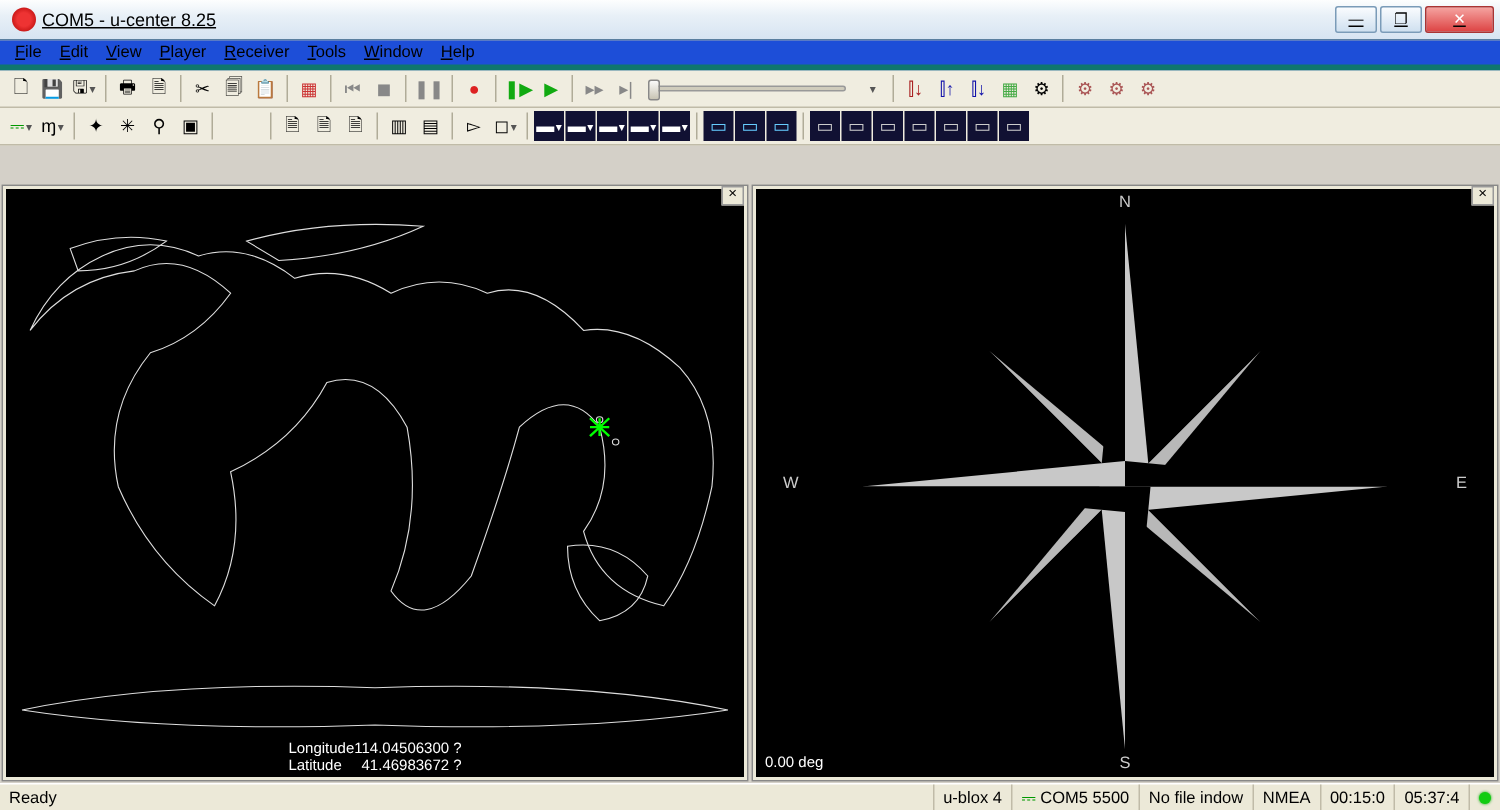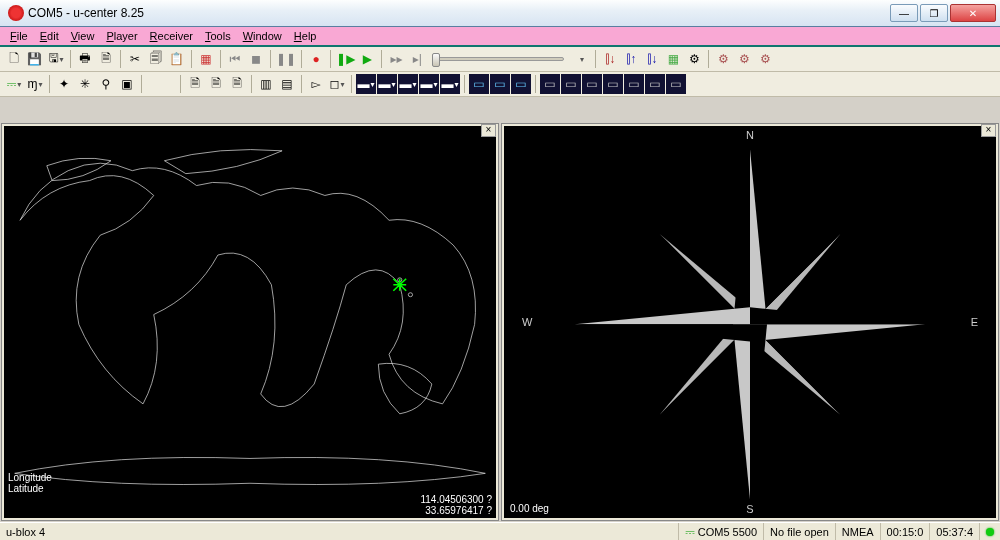--- a/index.html
+++ b/index.html
@@ -1,42 +1,42 @@
 <!DOCTYPE html>
 <html><head>
 <meta charset="utf-8">
 <style>
 * { box-sizing: border-box; margin: 0; padding: 0; }
 body { width: 1000px; height: 540px; font: 11px "Segoe UI", Tahoma, sans-serif; background: #d4d0c8; overflow: hidden; }
 
-.titlebar { height: 27px; background: linear-gradient(#fdfefe,#e8f0f7 40%,#d7e4f2); border-bottom: 1px solid #5a7fa0; display: flex; align-items: center; padding: 0 4px; }
+.titlebar { height: 27px; background: linear-gradient(#fdfefe,#e8f0f7 40%,#d7e4f2); border-bottom: 1px solid #5a7fa0; display: flex; align-items: center; padding: 0 4px; text-decoration: underline; }
 .titlebar .app-icon { width: 16px; height: 16px; margin: 0 4px; background: radial-gradient(circle,#e33 40%,#a00); border-radius: 50%; }
 .titlebar .title { flex: 1; color: #000; font-size: 12px; }
 .win-btns { display: flex; gap: 2px; }
 .win-btn { width: 28px; height: 18px; border: 1px solid #7a9bb8; border-radius: 2px; display: flex; align-items: center; justify-content: center; font-size: 10px; background: linear-gradient(#fafcfe,#cfe0f0); }
 .win-btn.close { width: 46px; background: linear-gradient(#f5a3a0,#d44); color: #fff; border-color: #a33; }
 
-.menubar { height: 20px; background: #f9a8d4; display: flex; align-items: center; padding: 0 4px; border-bottom: 2px solid #0f766e; }
+.menubar { height: 20px; background: #1d4ed8; display: flex; align-items: center; padding: 0 4px; border-bottom: 4px solid #0f766e; }
 .menu-item { padding: 2px 6px; cursor: default; }
 .menu-item u { text-decoration: underline; }
 
 .toolbar { height: 25px; background: #f0ede0; border-bottom: 1px solid #c0bba8; display: flex; align-items: center; padding: 1px 4px; gap: 1px; }
 .tb-btn { min-width: 20px; height: 20px; display: flex; align-items: center; justify-content: center; border: 1px solid transparent; font-size: 12px; }
 .tb-sep { width: 1px; height: 18px; background: #b0ac98; margin: 0 3px; }
 .dd { font-size: 8px; color: #555; margin-left: 1px; }
 
 .slider-track { width: 130px; height: 4px; background: #d0ccbc; border: 1px solid #999; border-radius: 2px; position: relative; margin: 0 6px; }
 .slider-thumb { position: absolute; left: -3px; top: -5px; width: 8px; height: 14px; background: linear-gradient(#fafafa,#c8c4b4); border: 1px solid #888; border-radius: 2px; }
 
 .panels { position: absolute; top: 122px; bottom: 18px; left: 0; right: 0; display: flex; }
 .panel { flex: 1; margin: 1px; border: 1px solid #888; background: #ece9d8; display: flex; flex-direction: column; position: relative; }
 .panel-close { position: absolute; right: 2px; top: 0; width: 15px; height: 13px; background: #ece9d8; border: 1px solid #999; font-size: 10px; text-align:center; line-height: 10px; z-index: 5;}
 .panel-body { flex: 1; background: #000; position: relative; overflow: hidden; margin: 2px; }
 
-.map-info { position: absolute; bottom: 2px; left: 4px; right: 4px; display: flex; justify-content: center; color: #fff; font: 10px Arial; flex-direction: column; }
+.map-info { position: absolute; bottom: 2px; left: 4px; right: 4px; display: flex; justify-content: center; color: #fff; font: 10px Arial; }
 .map-info .right { text-align: right; }
 
 .compass-label { position: absolute; color: #ccc; font: 11px Arial; }
 .compass-deg { position: absolute; bottom: 4px; left: 6px; color: #fff; font: 10px Arial; }
 
 .statusbar { position: absolute; bottom: 0; left: 0; right: 0; height: 18px; background: #ece9d8; border-top: 1px solid #fff; display: flex; align-items: center; font-size: 11px; }
 .sb-cell { padding: 0 6px; border-left: 1px solid #c0bba8; height: 100%; display: flex; align-items: center; gap: 3px; }
 .sb-cell:first-child { border-left: none; flex: 1; }
 
 .led { width: 8px; height: 8px; border-radius: 50%; background: #1c1; box-shadow: 0 0 2px #0a0; }
@@ -175,21 +175,21 @@
             <path d="M370,160 l-6,-6 M370,160 l6,-6 M370,160 l-6,6 M370,160 l6,6 M370,154 v12 M364,160 h12"></path>
           </g>
       </svg>
       <div class="map-info">
         <div>
           <div>Longitude</div>
           <div>Latitude</div>
         </div>
         <div class="right">
           <div>114.04506300 ?</div>
-          <div>33.65976417 ?</div>
+          <div>41.46983672 ?</div>
         </div>
       </div>
     </div>
   </div>
 
   <div class="panel">
     <div class="panel-close">×</div>
     <div class="panel-body">
       <svg width="100%" height="100%" viewBox="0 0 520 395">
         <g transform="translate(260,200)">
@@ -221,25 +221,26 @@
       <div class="compass-label" style="right:18px;top:50%;transform:translateY(-50%)">E</div>
       <div class="compass-label" style="left:50%;bottom:3px;transform:translateX(-50%)">S</div>
       <div class="compass-label" style="left:18px;top:50%;transform:translateY(-50%)">W</div>
       <div class="compass-deg">0.00 deg</div>
     </div>
   </div>
 
 </div>
 
 <div class="statusbar">
+  <div class="sb-cell">Ready</div>
   <div class="sb-cell">u-blox 4</div>
   <div class="sb-cell">
       <span class="plug">⎓</span>
       <span>COM5 5500</span>
     </div>
-  <div class="sb-cell">No file open</div>
+  <div class="sb-cell">No file indow</div>
   <div class="sb-cell">NMEA</div>
   <div class="sb-cell">00:15:0</div>
   <div class="sb-cell">05:37:4</div>
   <div class="sb-cell">
       <div class="led"></div>
     </div>
 </div>
 
 </body></html>

